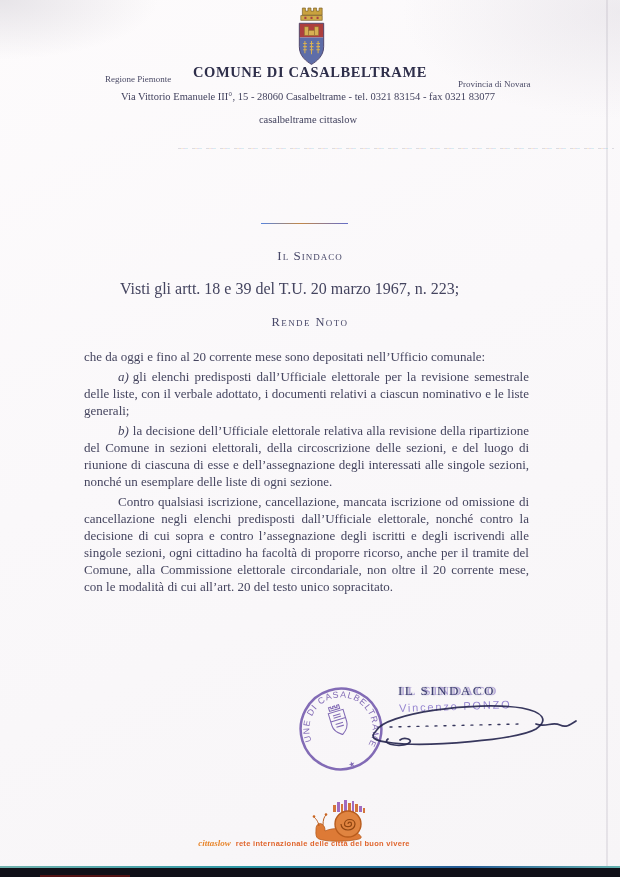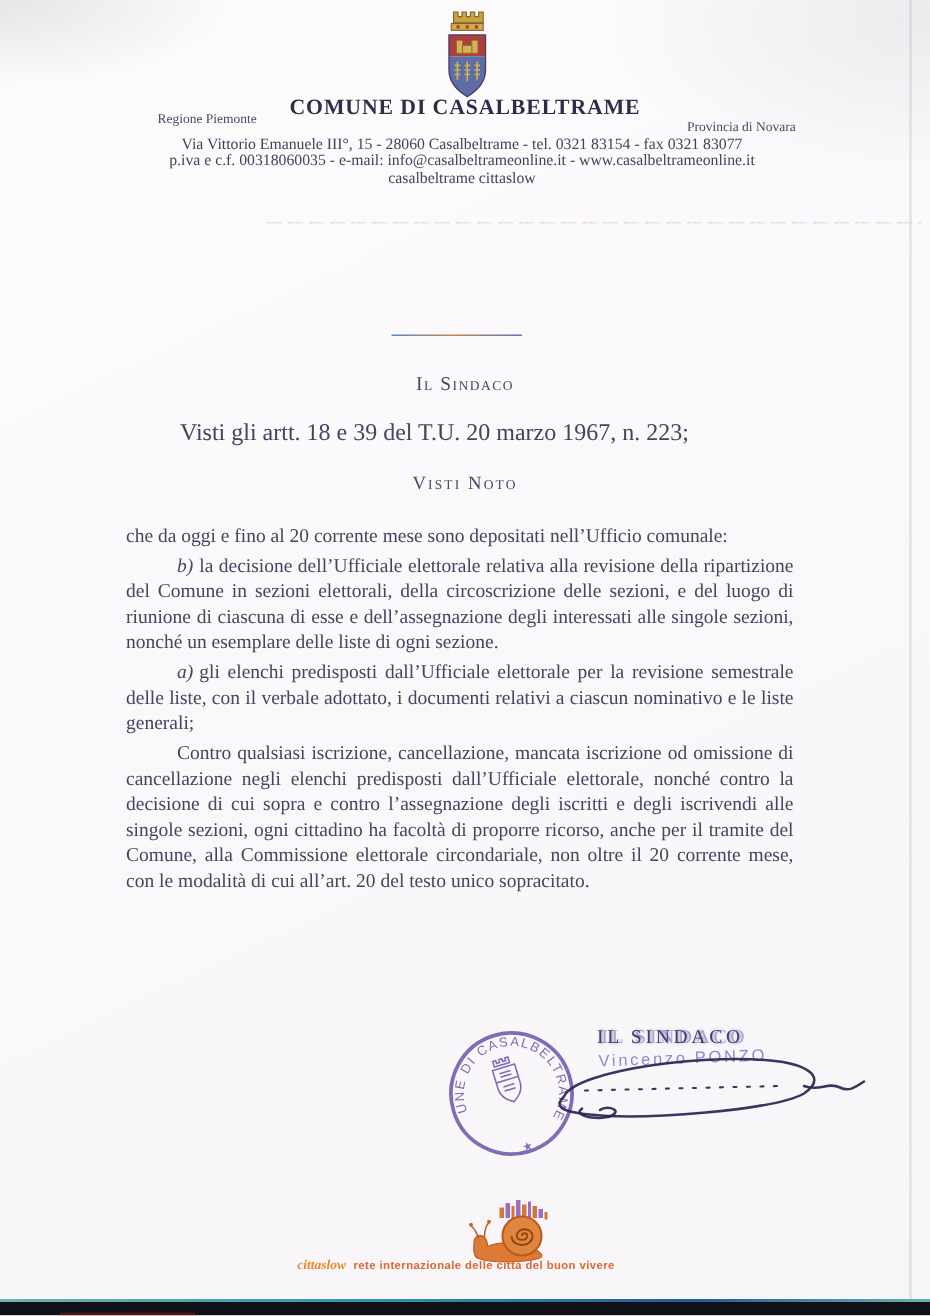--- a/index.html
+++ b/index.html
@@ -106,34 +106,33 @@
       <path d="M23,35.5 v13 M21.3,38 h3.6 M21.3,41 h3.6 M21.3,44 h3.6"></path>
       <path d="M29.5,35.5 v12 M27.8,38 h3.6 M27.8,41 h3.6 M27.8,44 h3.6"></path>
     </g>
     <path d="M11,18 h24 v23 c0,9.5 -7,14.5 -12,17.5 c-5,-3 -12,-8 -12,-17.5 z" fill="none" stroke="#4a3f66" stroke-width="0.9"></path>
   </svg>
 
   <div class="hdr-region">Regione Piemonte</div>
   <div class="hdr-comune">COMUNE DI CASALBELTRAME</div>
   <div class="hdr-province">Provincia di Novara</div>
   <div class="hdr-line l1">Via Vittorio Emanuele III°, 15 - 28060 Casalbeltrame - tel. 0321 83154 - fax 0321 83077</div>
-  <div class="hdr-line l2">p.iva e c.f. 00318060035 - e-mail: info@casalbeltrameonline.it - www.casalbeltrameonline.it</div>
   <div class="hdr-line l3">casalbeltrame cittaslow</div>
 
   <div class="artifact-line"></div>
 
   <div class="title-underline2"></div>
   <div class="sindaco-heading">Il Sindaco</div>
   <div class="visti">Visti gli artt. 18 e 39 del T.U. 20 marzo 1967, n. 223;</div>
-  <div class="rende-noto">Visti Noto</div>
+  <div class="rende-noto">Rende Noto</div>
 
   <div class="doc-body">
     <p class="no-indent"><span>che da oggi e fino al 20 corrente mese sono depositati nell’Ufficio comunale:</span></p>
+    <p><span class="para-label">a)</span><span>gli elenchi predisposti dall’Ufficiale elettorale per la revisione semestrale delle liste, con il verbale adottato, i documenti relativi a ciascun nominativo e le liste generali;</span></p>
     <p><span class="para-label">b)</span><span>la decisione dell’Ufficiale elettorale relativa alla revisione della ripartizione del Comune in sezioni elettorali, della circoscrizione delle sezioni, e del luogo di riunione di ciascuna di esse e dell’assegnazione degli interessati alle singole sezioni, nonché un esemplare delle liste di ogni sezione.</span></p>
-    <p><span class="para-label">a)</span><span>gli elenchi predisposti dall’Ufficiale elettorale per la revisione semestrale delle liste, con il verbale adottato, i documenti relativi a ciascun nominativo e le liste generali;</span></p>
     <p><span>Contro qualsiasi iscrizione, cancellazione, mancata iscrizione od omissione di cancellazione negli elenchi predisposti dall’Ufficiale elettorale, nonché contro la decisione di cui sopra e contro l’assegnazione degli iscritti e degli iscrivendi alle singole sezioni, ogni cittadino ha facoltà di proporre ricorso, anche per il tramite del Comune, alla Commissione elettorale circondariale, non oltre il 20 corrente mese, con le modalità di cui all’art. 20 del testo unico sopracitato.</span></p>
   </div>
 
   <svg class="stamp" viewBox="0 0 100 100">
     <defs>
       <path id="stamp-arc" d="M 50,50 m -33,0 a 33,33 0 1,1 66,0 a 33,33 0 1,1 -66,0"></path>
     </defs>
     <circle class="stamp-ring" cx="50" cy="50" r="42"></circle>
     <text class="stamp-text">
       <textPath href="#stamp-arc" startOffset="25%" text-anchor="middle">COMUNE DI CASALBELTRAME</textPath>

